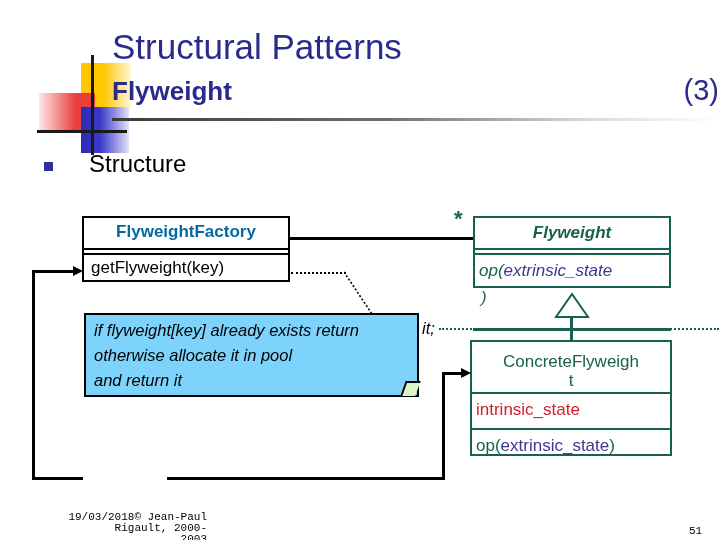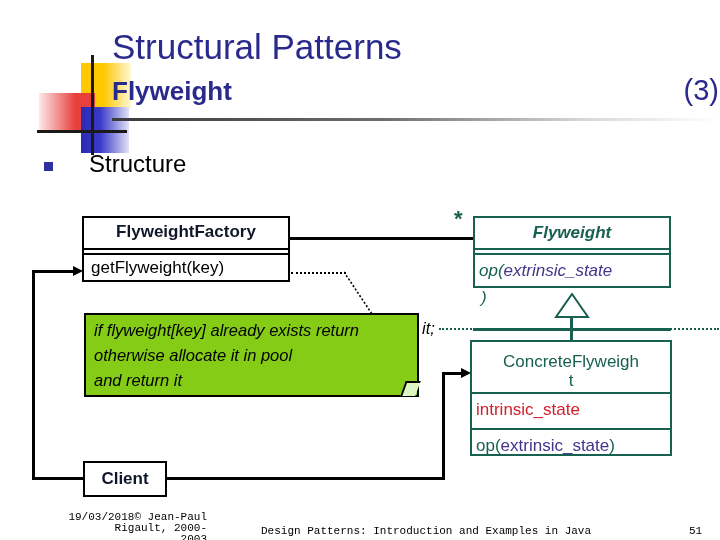--- a/index.html
+++ b/index.html
@@ -50,36 +50,36 @@
   .bullet-txt{position:absolute;left:45px;top:0px;font-size:24px;color:#000;white-space:nowrap;}
 
   
   .line{position:absolute;background:#000;}
   .gline{position:absolute;background:#18604f;}
 
   
   .bbox{position:absolute;border:2.5px solid #000;background:#fff;box-sizing:border-box;}
   .bbox .cell{box-sizing:border-box;width:100%;}
   .bbox .sep{height:0;border-top:2.5px solid #000;}
-  .b-title{font-size:17px;font-weight:bold;text-align:center;color:#0f172a;}
+  .b-title{font-size:17px;font-weight:bold;text-align:center;color:#0369a1;}
   .b-item{font-size:17px;color:#000;padding-left:7px;}
 
   
   .gbox{position:absolute;border:2px solid #18604f;background:#fff;box-sizing:border-box;}
   .g-title{font-size:17px;font-weight:bold;font-style:italic;text-align:center;color:#18604f;}
   .g-title-plain{font-size:17px;text-align:center;color:#18604f;line-height:19px;}
   .g-item{font-size:17px;color:#18604f;padding-left:4px;white-space:nowrap;}
   .g-item.ital{font-style:italic;}
   .sepg{height:0;border-top:2px solid #18604f;}
   .purple{color:#43348c;}
   .red{color:#d2202a;}
 
   
   .note{
-    position:absolute;background:#84cc16;border:2px solid #000;
+    position:absolute;background:#7dd3fc;border:2px solid #000;
     box-sizing:border-box;
   }
   .note-line{
     font-style:italic;font-size:16.5px;color:#000;white-space:nowrap;
   }
   .note-fold{
     position:absolute;right:-1px;bottom:-1px;width:13px;height:13px;
     border-left:2px solid #000;border-top:2px solid #000;
     background:#ddf5c3;transform:skewX(-20deg);
   }
@@ -175,34 +175,30 @@
   <div class="gline" style="left:462px;top:328px;width:198px;height:2.5px;"></div>
 
   <div class="gbox" style="left:459px;top:340px;width:202px;height:116px;">
     <div class="g-title-plain" style="height:40px;padding-top:10px;"><span>ConcreteFlyweigh</span><br><span>t</span></div>
     <div class="sepg"></div>
     <div class="g-item red" style="height:34px;line-height:32px;">intrinsic_state</div>
     <div class="sepg"></div>
     <div class="g-item" style="height:34px;line-height:32px;"><span>op(</span><span class="purple">extrinsic_state</span><span>)</span></div>
   </div>
 
-  <div class="bbox" style="left:72px;top:461px;width:84px;height:36px;">
-    <div class="cell b-title" style="height:100%;line-height:32px;">Client</div>
-  </div>
 
   <div class="line" style="left:21px;top:477px;width:51px;height:2.5px;"></div>
   <div class="line" style="left:21px;top:270px;width:2.5px;height:209px;"></div>
   <div class="line" style="left:21px;top:270px;width:44px;height:2.5px;"></div>
   <div class="ah-right" style="left:62px;top:266px;"></div>
 
   <div class="line" style="left:156px;top:477px;width:278px;height:2.5px;"></div>
   <div class="line" style="left:431px;top:372px;width:2.5px;height:107px;"></div>
   <div class="line" style="left:431px;top:372px;width:22px;height:2.5px;"></div>
   <div class="ah-right" style="left:450px;top:368px;"></div>
 
   <div class="foot foot-left">
     <span>19/03/2018© Jean-Paul Rigault, 2000-</span><br>
     <span>2003</span>
   </div>
-  <div class="foot foot-center">Design Patterns: Introduction and Examples in Java</div>
   <div class="foot foot-page">51</div>
 
 </div>
 
 </body></html>

